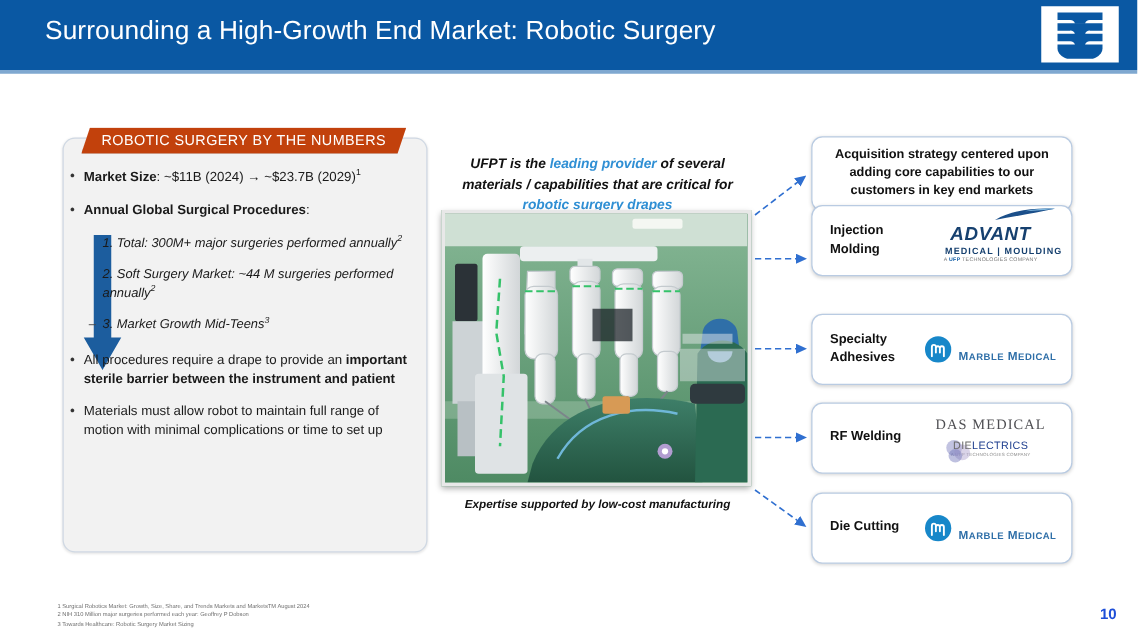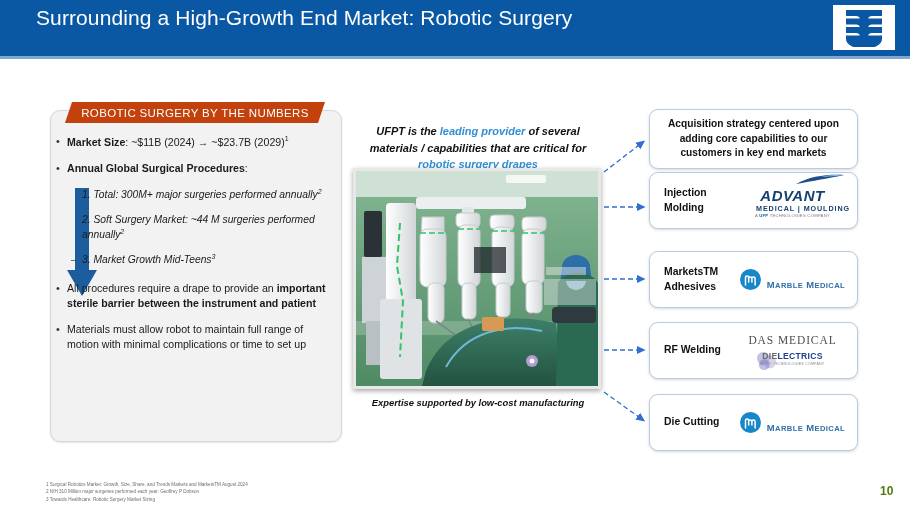--- a/index.html
+++ b/index.html
@@ -15,21 +15,21 @@
   
   .header{
     position:absolute;left:0;top:0;width:910px;height:56px;
     background:#0a58a3;
   }
   .header-rule{
     position:absolute;left:0;top:56px;width:910px;height:3px;
     background:#7fa8d0;
   }
   .header-title{
-    position:absolute;left:36px;top:6px;
+    position:absolute;left:36px;top:13px;
     font-size:21px;color:#ffffff;font-weight:400;letter-spacing:.1px;
     white-space:nowrap;
   }
   .logo{
     position:absolute;left:833px;top:5px;width:62px;height:45px;
     background:#ffffff;
     display:flex;align-items:center;justify-content:center;
   }
   .logo svg{display:block;}
 
@@ -124,33 +124,33 @@
   .marble{display:flex;align-items:flex-end;gap:6px;}
   .marble .badge{
     width:21px;height:21px;border-radius:50%;background:#1787c9;
     display:flex;align-items:center;justify-content:center;
   }
   .marble .mtxt{font-size:9.4px;letter-spacing:.4px;color:#2f6fa8;font-weight:bold;}
   .marble .mtxt .sm{font-size:7.6px;}
 
   .das{text-align:center;line-height:1.1;position:relative;}
   .das .d1{font-family:"Liberation Serif",serif;font-size:11.5px;color:#4e4e52;letter-spacing:.9px;}
-  .das .d2{font-size:8.6px;font-weight:bold;color:#1f3f8f;letter-spacing:.3px;margin-top:5px;position:relative;z-index:2;}
+  .das .d2{font-size:8.6px;font-weight:normal;color:#1f3f8f;letter-spacing:.3px;margin-top:5px;position:relative;z-index:2;}
   .das .d2 .gray{color:#6b6b6b;}
   .das .d3{font-size:3.6px;color:#8a8a8a;letter-spacing:.2px;margin-top:2px;}
   .das .blob{position:absolute;left:8px;top:17px;width:22px;height:20px;z-index:1;}
 
   
   .footnotes{
     position:absolute;left:46px;top:481px;width:420px;
     font-size:4.6px;color:#6f6f6f;line-height:1.62;
   }
   .pagenum{
     position:absolute;left:880px;top:484px;
-    font-size:12px;font-weight:bold;color:#4d7c0f;
+    font-size:12px;font-weight:bold;color:#1d4ed8;
   }
 </style>
 </head>
 <body>
 
 <div class="slide">
 
   <div class="header"></div>
   <div class="header-rule"></div>
   <div class="header-title">Surrounding a High-Growth End Market: Robotic Surgery</div>
@@ -303,39 +303,39 @@
       <line x1="604" y1="279" x2="643" y2="279"></line>
       <line x1="604" y1="350" x2="643" y2="350"></line>
       <line x1="604" y1="392" x2="643" y2="420"></line>
     </g>
   </svg>
 
   <div class="rcard note">
     <div class="note-txt">Acquisition strategy centered upon adding core capabilities to our customers in key end markets</div>
   </div>
 
-  <div class="rcard cap" style="top:172px">
+  <div class="rcard cap" style="top:164px">
     <div class="cap-label">Injection Molding</div>
     <div class="cap-logo">
       <div class="advant">
         <div class="swoosh">
           <svg width="52" height="12" viewBox="0 0 52 12" aria-hidden="true">
             <path d="M2,10 C16,2 34,0 50,1 C36,4 18,7 2,10 Z" fill="#1b4f8a"></path>
             <path d="M26,3 C34,1 44,0.5 50,1 C44,2 34,2.6 26,3 Z" fill="#7fb8e0"></path>
           </svg>
         </div>
         <div class="n">ADVANT</div>
         <div class="s">MEDICAL  |  MOULDING</div>
         <div class="t"><span>A </span><b>UFP</b><span> TECHNOLOGIES COMPANY</span></div>
       </div>
     </div>
   </div>
 
   <div class="rcard cap" style="top:251px">
-    <div class="cap-label">MarketsTM Adhesives</div>
+    <div class="cap-label">Specialty Adhesives</div>
     <div class="cap-logo">
       <div class="marble">
         <div class="badge">
           <svg width="13" height="12" viewBox="0 0 13 12" aria-hidden="true">
             <path d="M1.5,11 V3.5 a1.6,1.6 0 0 1 3.2,0 V8 M4.7,4.6 a1.6,1.6 0 0 1 3.2,0 V8 M7.9,4.6 a1.6,1.6 0 0 1 3.2,0 V11" stroke="#ffffff" stroke-width="1.5" fill="none" stroke-linecap="round"></path>
           </svg>
         </div>
         <div class="mtxt"><span>M</span><span class="sm">ARBLE</span>&nbsp;<span>M</span><span class="sm">EDICAL</span></div>
       </div>
     </div>

